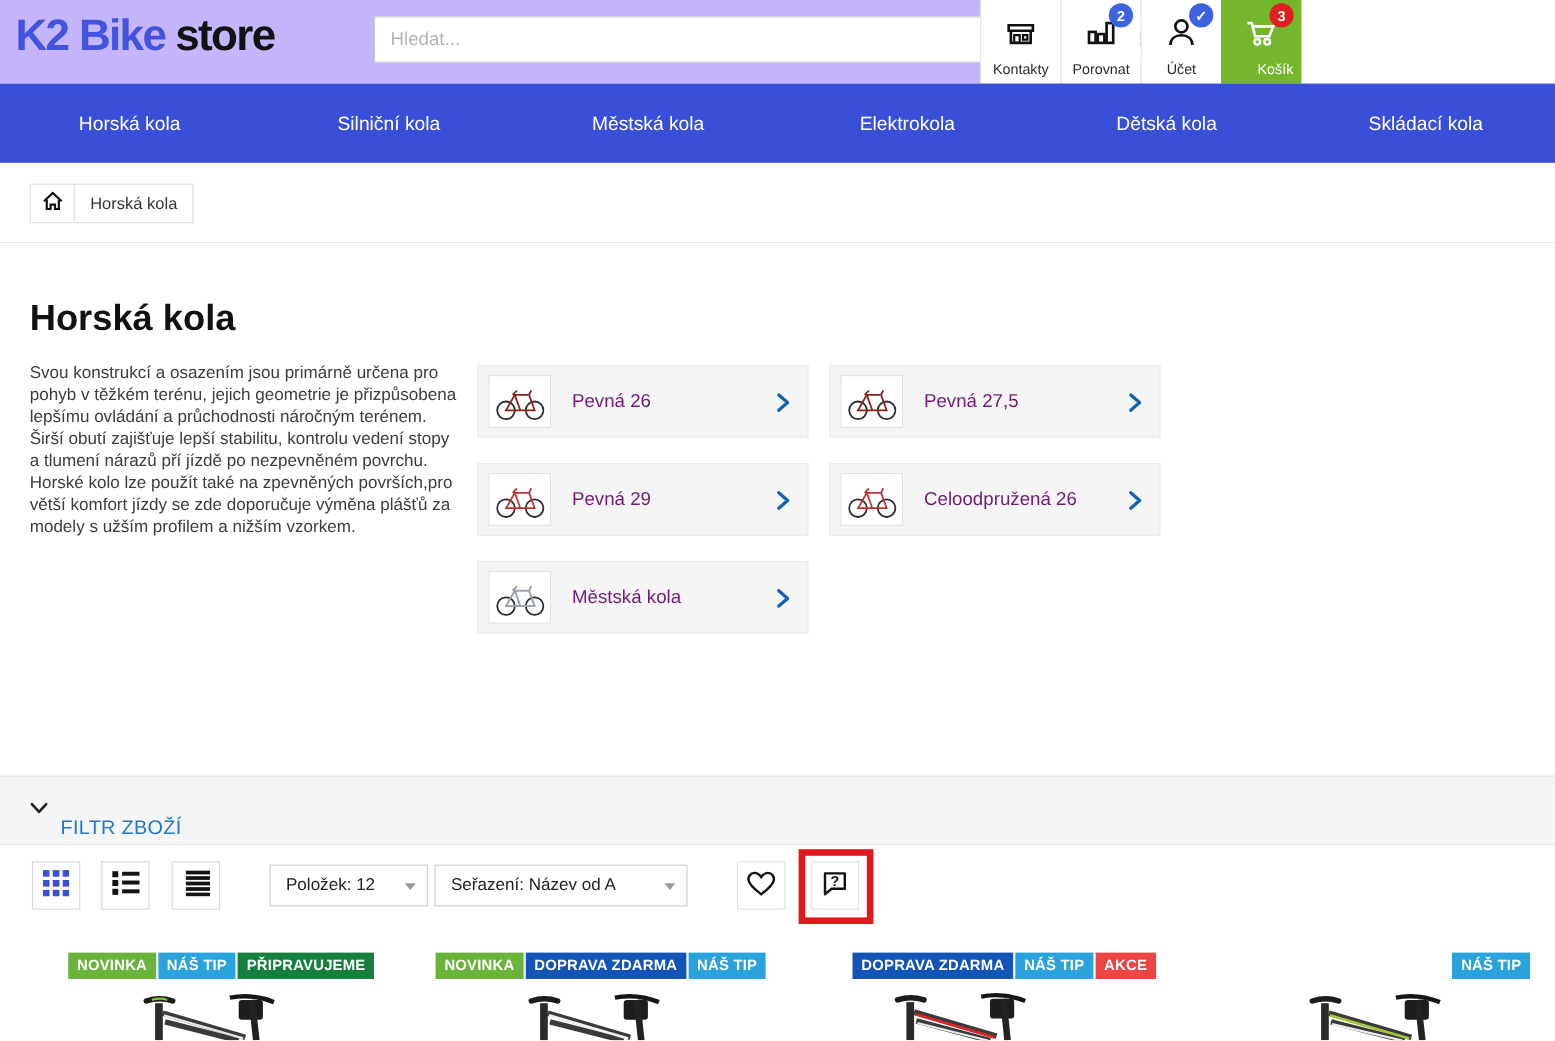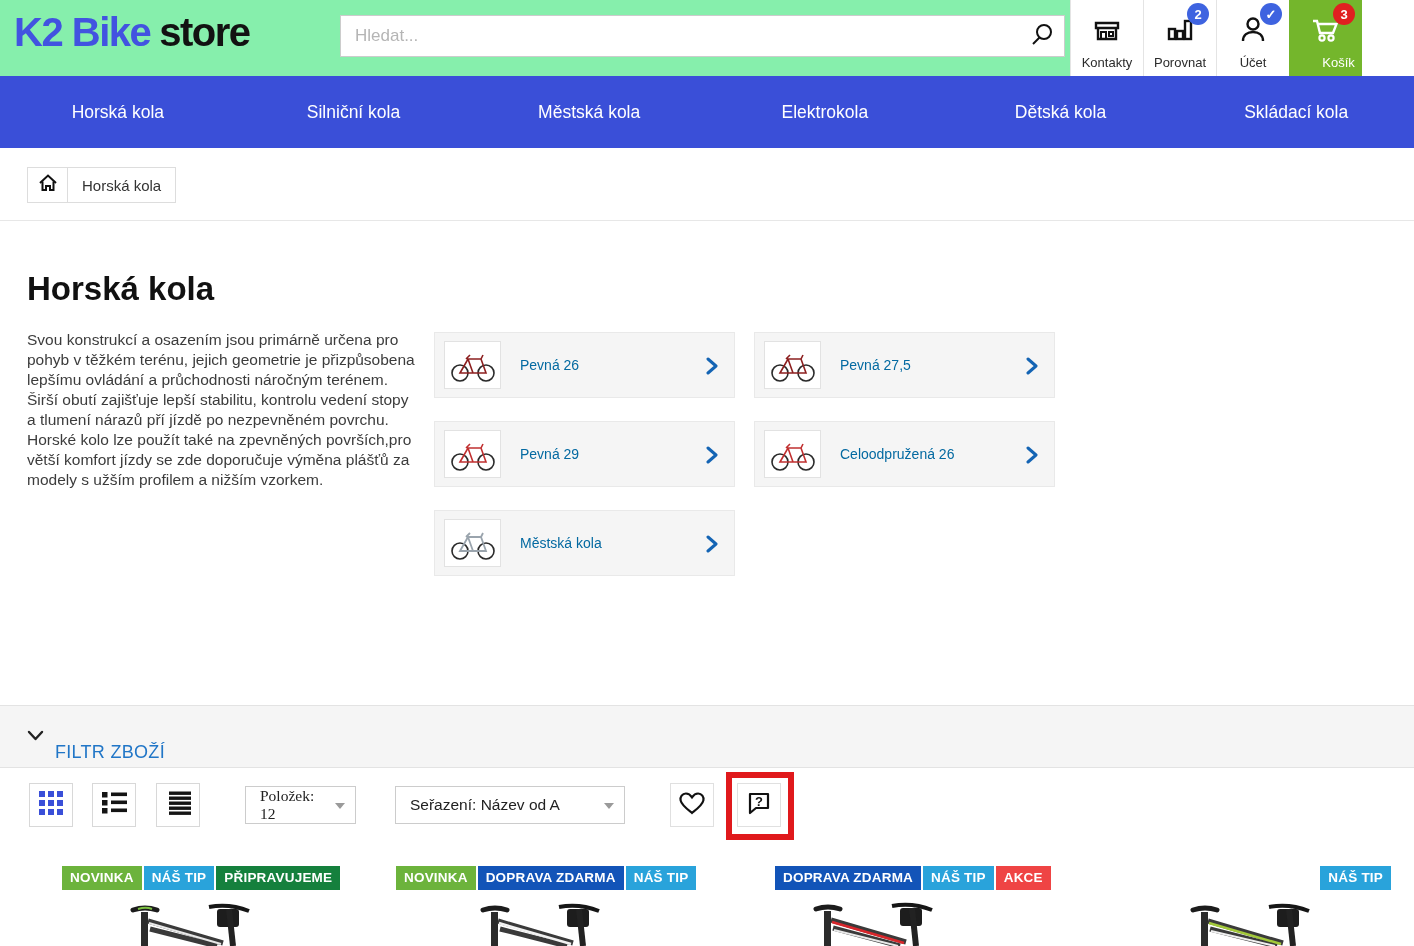--- a/index.html
+++ b/index.html
@@ -1,21 +1,21 @@
 <!DOCTYPE html>
 <html><head>
 <meta charset="utf-8">
 <style>
   * { margin:0; padding:0; box-sizing:border-box; }
   html,body { background:#fff; }
   body { font-family:"Liberation Sans", sans-serif; }
   .page { position:relative; width:1414px; height:946px; overflow:hidden; background:#fff; }
 
   
-  .header { position:absolute; left:0; top:0; width:1362px; height:76px; background:#86efac; }
+  .header { position:absolute; left:0; top:0; width:1183px; height:76px; background:#c4b5fd; }
   .logo { position:absolute; left:14px; top:10px; font-size:40px; font-weight:800; letter-spacing:-1.5px; white-space:nowrap; }
   .logo .p1 { color:#4253e0; }
   .logo .p2 { color:#121212; margin-left:9px; }
   .search-wrap { position:absolute; left:340px; top:15px; width:725px; height:42px; }
   .search-input { width:100%; height:100%; border:1px solid #ccc; background:#fff; padding:0 44px 0 14px; font-size:17px; color:#333; font-family:"Liberation Sans",sans-serif; outline:none; }
   .search-input::placeholder { color:#b5b5b5; }
   .search-btn { position:absolute; right:6px; top:5px; width:34px; height:32px; background:transparent; border:none; cursor:pointer; }
   .hdr-actions { position:absolute; right:0; top:0; height:76px; display:flex; }
   .hdr-cell { position:relative; width:73px; height:76px; border-left:1px solid #e4e4e4; display:flex; flex-direction:column; align-items:center; justify-content:flex-start; padding-top:13px; cursor:pointer; background:#fff; }
   .hdr-cell .lbl { position:absolute; bottom:6px; font-size:13px; color:#2b2b2b; white-space:nowrap; }
@@ -34,21 +34,21 @@
   .bc-item { display:flex; align-items:center; padding:0 14px; font-size:15px; color:#333; }
   .hr1 { position:absolute; left:0; top:220px; width:1414px; height:1px; background:#e7e7e7; }
 
   
   .page-title { position:absolute; left:27px; top:270px; font-size:33px; font-weight:bold; color:#111; }
   .desc { position:absolute; left:27px; top:330px; width:394px; font-size:15.5px; line-height:20px; color:#3c3c3c; }
 
   .cats { position:absolute; left:434px; top:332px; width:621px; display:grid; grid-template-columns:301px 301px; column-gap:19px; row-gap:23px; }
   .cat-tile { height:66px; background:#f5f5f5; border:1px solid #e9e9e9; display:flex; align-items:center; padding:0 0 0 9px; cursor:pointer; position:relative; }
   .cat-img { width:57px; height:48px; background:#fff; border:1px solid #e2e2e2; display:flex; align-items:center; justify-content:center; }
-  .cat-label { margin-left:19px; font-size:14px; color:#0369a1; }
+  .cat-label { margin-left:19px; font-size:17px; color:#701a75; }
   .cat-chev { position:absolute; right:16px; top:24px; }
 
   
   .filter-strip { position:absolute; left:0; top:705px; width:1414px; height:63px; background:#f5f5f5; border-top:1px solid #e3e3e3; border-bottom:1px solid #e3e3e3; display:flex; align-items:center; cursor:pointer; }
   .filter-strip .chev { margin-left:27px; }
   .filter-label { margin-left:11px; font-size:18px; color:#2176c7; letter-spacing:.3px;margin-top:31px; }
 
   
   .viewbtn { position:absolute; top:783px; width:44px; height:44px; background:#fff; border:1px solid #d8d8d8; display:flex; align-items:center; justify-content:center; cursor:pointer; }
   .dd { position:absolute; top:786px; height:38px; border:1px solid #ccc; background:#fff; display:flex; align-items:center; padding:0 30px 0 14px; font-size:15.5px; color:#222; cursor:pointer; }
@@ -274,21 +274,21 @@
             <rect x="3" y="0.5" width="22" height="3.4"></rect>
             <rect x="3" y="5.5" width="22" height="3.4"></rect>
             <rect x="3" y="10.5" width="22" height="3.4"></rect>
             <rect x="3" y="15.5" width="22" height="3.4"></rect>
             <rect x="3" y="20.5" width="22" height="3.4"></rect>
           </g>
         </svg>
     </span>
   </div>
 
-  <div class="dd" style="left:245px; width:111px;font-family:Liberation Serif, serif;">
+  <div class="dd" style="left:245px; width:144px;">
     <span>Položek: 12</span>
     <span class="caret"></span>
   </div>
   <div class="dd" style="left:395px; width:230px;">
     <span>Seřazení: Název od A</span>
     <span class="caret"></span>
   </div>
 
   <div class="iconbtn" style="left:670px;">
     <span>

